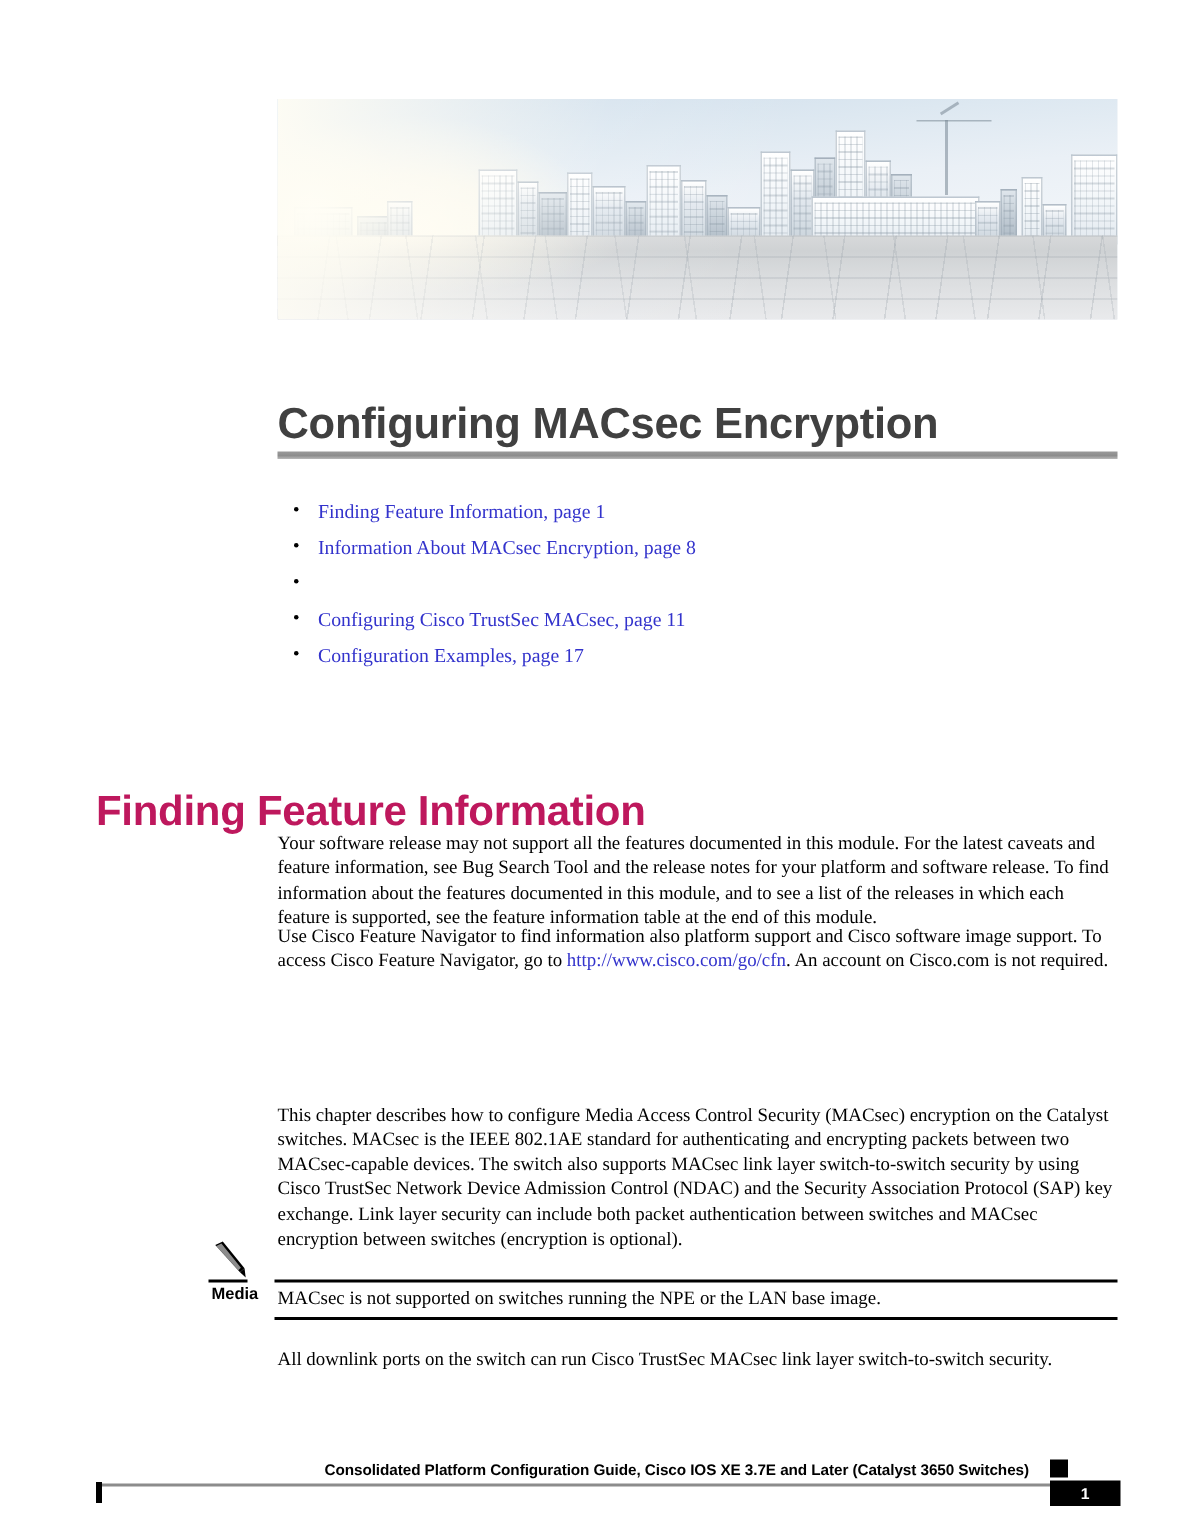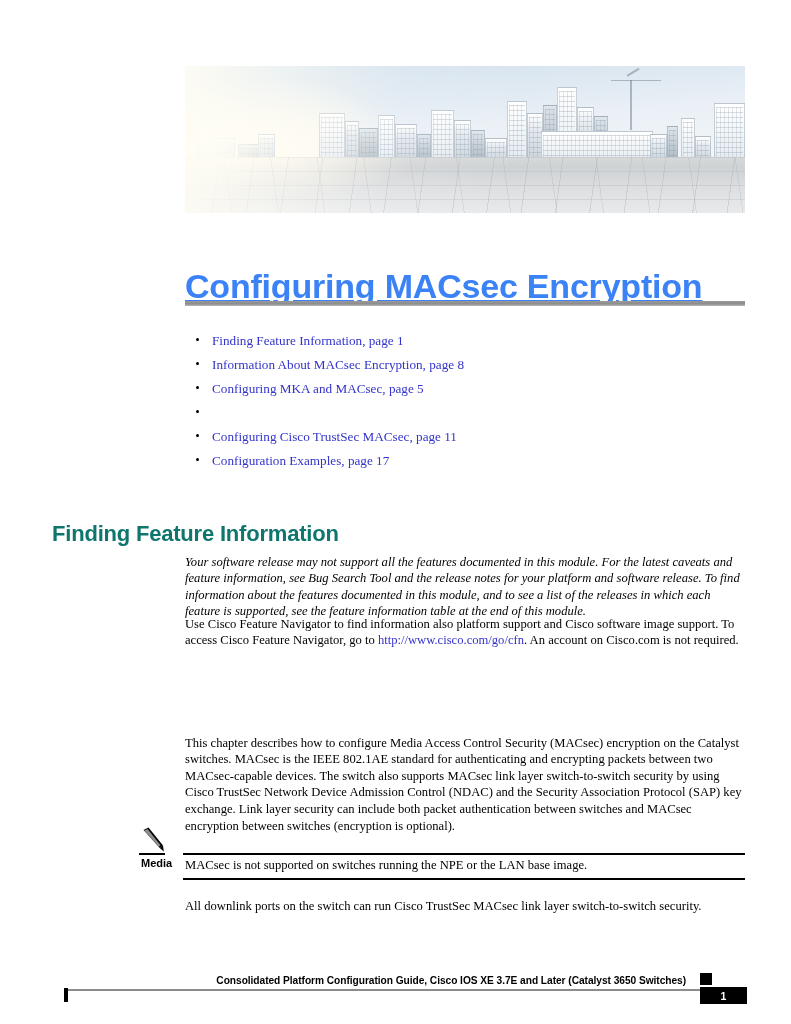--- a/index.html
+++ b/index.html
@@ -114,26 +114,25 @@
   }
 
   
   .chapter-title {
     position: absolute;
     left: 185px;
     top: 268px;
     width: 565px;
     font-family: "Liberation Sans Narrow", "Liberation Sans", sans-serif;
     font-weight: bold;
-    font-size: 34px;
+    font-size: 29px;
     letter-spacing: -0.2px;
-    color: #3b82f6;
+    color: #404040;
     line-height: 1.1;
     white-space: nowrap;
-    text-decoration: underline;
   }
   .title-rule {
     position: absolute;
     left: 185px;
     top: 301px;
     width: 560px;
     height: 5px;
     background: linear-gradient(180deg, #9a9a9a 0%, #8d8d8d 55%, #b9b9b9 100%);
   }
 
@@ -162,42 +161,42 @@
     background: #000000;
     border-radius: 50%;
   }
   .toc-link {
     color: #3333cc;
   }
 
   
   .section-h1 {
     position: absolute;
-    left: 52px;
+    left: 64px;
     font-family: "Liberation Sans Narrow", "Liberation Sans", sans-serif;
     font-weight: bold;
-    font-size: 22px;
+    font-size: 28px;
     letter-spacing: -0.2px;
-    color: #0f766e;
+    color: #be185d;
     white-space: nowrap;
   }
   #h-finding { top: 506px; }
   #h-infoabout { top: 689px; }
 
   
   .body-p {
     position: absolute;
     left: 185px;
     width: 560px;
     font-size: 12.6px;
     line-height: 16.6px;
     text-align: left;
     color: #000000;
   }
-  #p-ffi-1 { top: 541px; font-style: italic; }
+  #p-ffi-1 { top: 541px; }
   #p-ffi-2 { top: 603px; }
   #p-iam-1 { top: 722px; }
   #p-note-after { top: 885px; }
 
   .inline-link {
     color: #3333cc;
   }
 
   
   .note-block {
@@ -357,24 +356,20 @@
     <div class="toc-item">
       <span class="toc-bullet"></span>
       <span class="toc-link">Finding Feature Information,  page  1</span>
     </div>
     <div class="toc-item">
       <span class="toc-bullet"></span>
       <span class="toc-link">Information About MACsec Encryption,  page  8</span>
     </div>
     <div class="toc-item">
       <span class="toc-bullet"></span>
-      <span class="toc-link">Configuring MKA and MACsec,  page  5</span>
-    </div>
-    <div class="toc-item">
-      <span class="toc-bullet"></span>
     </div>
     <div class="toc-item">
       <span class="toc-bullet"></span>
       <span class="toc-link">Configuring Cisco TrustSec MACsec,  page  11</span>
     </div>
     <div class="toc-item">
       <span class="toc-bullet"></span>
       <span class="toc-link">Configuration Examples,  page  17</span>
     </div>
   </div>

